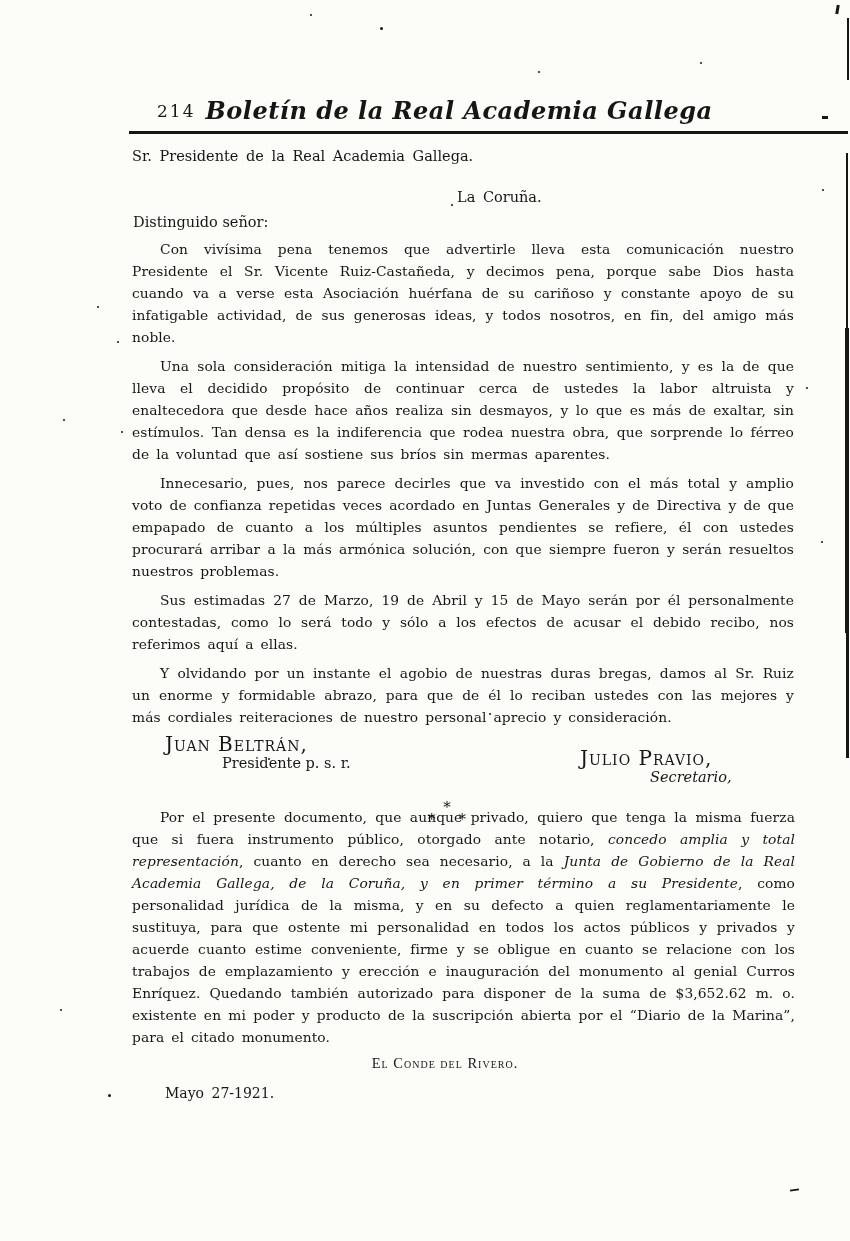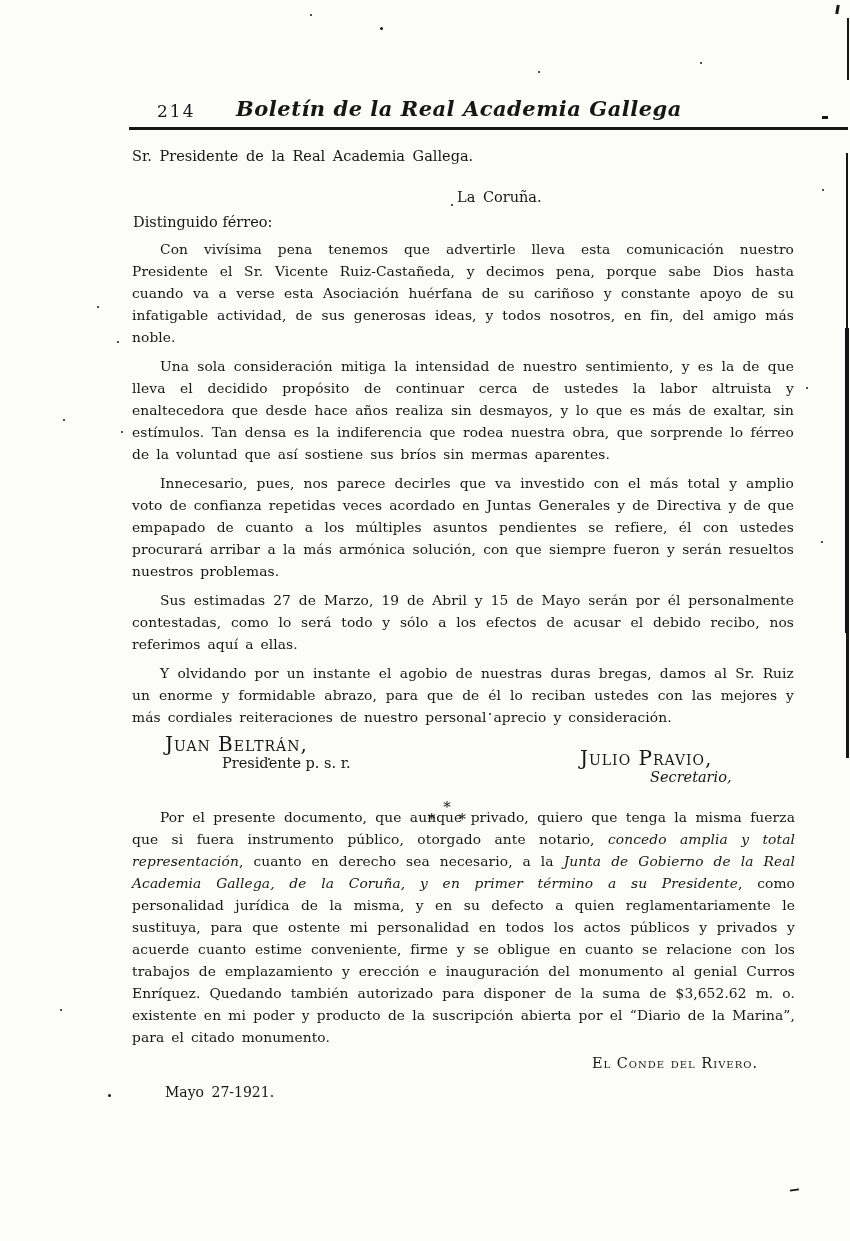--- a/index.html
+++ b/index.html
@@ -30,21 +30,21 @@
     position: absolute;
     left: 28px; top: 5px;
     font-size: 17px;
     letter-spacing: 2px;
   }
   .journal-title {
     width: 660px;
     text-align: center;
     font-style: italic;
     font-weight: bold;
-    font-size: 21px;
+    font-size: 24px;
     letter-spacing: 0.5px;
   }
 
   
   .recipient {
     position: absolute;
     top: 148px; left: 132px;
     width: 595px;
     text-align: left;
     font-size: 14.5px;
@@ -108,26 +108,27 @@
   .ast-top { line-height: 12px; }
   .ast-bottom { line-height: 13px; letter-spacing: 9px; text-indent: 9px; }
 
   
   .power-doc {
     position: absolute;
     top: 806px; left: 132px;
     width: 663px;
   }
   .conde-line {
-    text-align: right;
+    text-align: center;
     padding-right: 37px;
     margin-top: 4px;
     font-variant: small-caps;
     font-size: 14.5px;
     letter-spacing: 1px;
+    font-family: Liberation Serif, serif;
   }
   .certifico {
     margin-top: 15px;
     margin-left: 26px;
     font-size: 14.5px;
     font-weight: bold;
     word-spacing: 2px;
     letter-spacing: 0.2px;
   }
   .date-line {
@@ -146,21 +147,21 @@
 
 <div class="page">
 
   <div class="header">
     <span class="page-num">214</span>
     <div class="journal-title">Boletín de la Real Academia Gallega</div>
   </div>
 
   <div class="recipient">Sr. Presidente de la Real Academia Gallega.</div>
   <div class="place">La Coruña.</div>
-  <div class="salutation">Distinguido férreo:</div>
+  <div class="salutation">Distinguido señor:</div>
 
   <div class="letter-body">
     <p class="par">Con vivísima pena tenemos que advertirle lleva esta comunicación nuestro Presidente el Sr. Vicente Ruiz-Castañeda, y decimos pena, porque sabe Dios hasta cuando va a verse esta Asociación huérfana de su cariñoso y constante apoyo de su infatigable actividad, de sus generosas ideas, y todos nosotros, en fin, del amigo más noble.</p>
     <p class="par">Una sola consideración mitiga la intensidad de nuestro sentimiento, y es la de que lleva el decidido propósito de continuar cerca de ustedes la labor altruista y enaltecedora que desde hace años realiza sin desmayos, y lo que es más de exaltar, sin estímulos. Tan densa es la indiferencia que rodea nuestra obra, que sorprende lo férreo de la voluntad que así sostiene sus bríos sin mermas aparentes.</p>
     <p class="par">Innecesario, pues, nos parece decirles que va investido con el más total y amplio voto de confianza repetidas veces acordado en Juntas Generales y de Directiva y de que empapado de cuanto a los múltiples asuntos pendientes se refiere, él con ustedes procurará arribar a la más armónica solución, con que siempre fueron y serán resueltos nuestros problemas.</p>
     <p class="par">Sus estimadas 27 de Marzo, 19 de Abril y 15 de Mayo serán por él personalmente contestadas, como lo será todo y sólo a los efectos de acusar el debido recibo, nos referimos aquí a ellas.</p>
     <p class="par">Y olvidando por un instante el agobio de nuestras duras bregas, damos al Sr. Ruiz un enorme y formidable abrazo, para que de él lo reciban ustedes con las mejores y más cordiales reiteraciones de nuestro personal aprecio y consideración.</p>
 
     <div class="signatures">
       <div class="sig-name sig-left-name">Juan Beltrán,</div>

